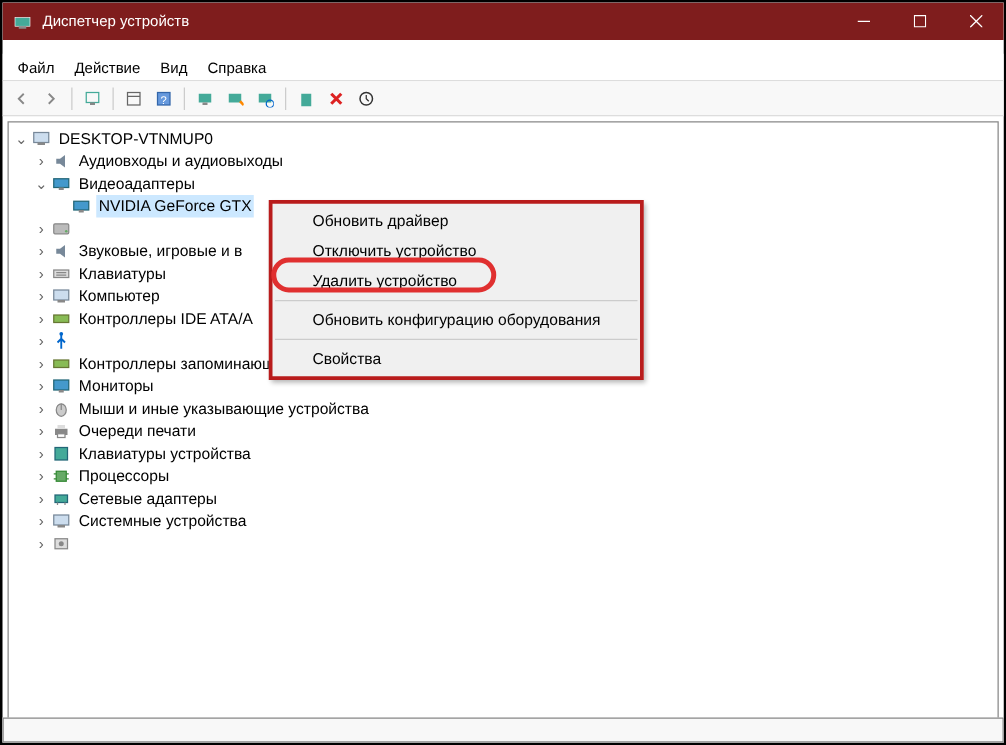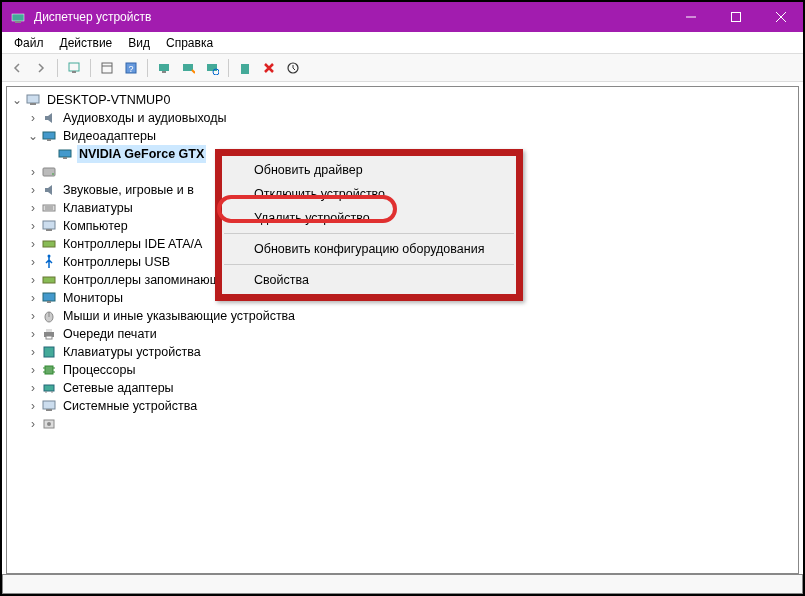--- a/index.html
+++ b/index.html
@@ -1,35 +1,35 @@
 <!DOCTYPE html>
 <html><head>
 <meta charset="utf-8">
 <style>
 * { margin: 0; padding: 0; box-sizing: border-box; font-family: "Segoe UI", Tahoma, sans-serif; }
 body { background: #fff; width: 805px; height: 596px; overflow: hidden; border: 2px solid #000; }
-.titlebar { background: #a21caf; height: 30px; display: flex; align-items: center; color: #fff; font-size: 12px; }
+.titlebar { background: #7f1d1d; height: 30px; display: flex; align-items: center; color: #fff; font-size: 12px; }
 .titlebar .icon { width: 16px; height: 16px; margin: 0 8px; display: inline-block; }
 .titlebar .title { flex: 1; }
 .winbtns { display: flex; }
 .winbtn { width: 45px; height: 30px; display: flex; align-items: center; justify-content: center; color: #fff; }
-.menubar { background: #fff; height: 22px; display: flex; align-items: center; font-size: 12px; padding-left: 4px; border-bottom: 1px solid #ddd; }
+.menubar { background: #fff; height: 22px; display: flex; align-items: center; font-size: 12px; padding-left: 4px; border-bottom: 1px solid #ddd; margin-top: 11px; }
 .menuitem { padding: 2px 8px; cursor: default; }
 .toolbar { background: #f8f8f8; height: 28px; display: flex; align-items: center; padding: 0 4px; border-bottom: 1px solid #ddd; gap: 2px; }
 .toolbtn { width: 22px; height: 22px; display: flex; align-items: center; justify-content: center; border: 1px solid transparent; }
 .toolsep { width: 1px; height: 18px; background: #ccc; margin: 0 3px; }
 .content { position: relative; height: 488px; background: #fff; border: 1px solid #888; margin: 4px; overflow: hidden; }
 .tree { padding: 4px 2px; font-size: 12.5px; line-height: 18px; }
 .node { display: flex; align-items: center; height: 18px; white-space: nowrap; }
 .expander { width: 16px; height: 16px; display: flex; align-items: center; justify-content: center; cursor: pointer; color: #666; font-size: 12px; }
 .expander.blank { visibility: hidden; }
 .nicon { width: 16px; height: 16px; margin-right: 4px; flex-shrink: 0; }
 .nlabel { padding: 0 2px; }
-.selected { background: #cce8ff; font-weight: bold; }
-.ctxmenu { position: absolute; background: #f0f0f0; border: 7px solid #b91c1c; box-shadow: 2px 2px 4px rgba(0,0,0,0.3); font-size: 12.5px; min-width: 290px; padding: 2px 0; }
+.selected { background: #cce8ff; }
+.ctxmenu { position: absolute; background: #f0f0f0; border: 3px solid #b91c1c; box-shadow: 2px 2px 4px rgba(0,0,0,0.3); font-size: 12.5px; min-width: 290px; padding: 2px 0; }
 .ctxitem { padding: 5px 32px 5px 32px; cursor: default; position: relative; }
 .ctxitem.bold { font-weight: normal; }
 .ctxsep { height: 1px; background: #ccc; margin: 3px 2px; }
 .redring { position: absolute; border: 4px solid #e03030; border-radius: 18px; pointer-events: none; }
 .statusbar { position: absolute; bottom: 2px; left: 2px; right: 2px; height: 20px; border: 1px solid #888; background: #f8f8f8; }
 svg { display: block; }
 </style>
 </head>
 <body>
 
@@ -236,21 +236,20 @@
       </div>
 
     <div class="node" style="padding-left:16px">
         <span class="expander">›</span>
         <span class="nicon">
           <svg width="16" height="16">
             <path d="M8 2 L8 14 M8 6 L5 9 M8 6 L11 9" stroke="#06c" stroke-width="1.5" fill="none"></path>
             <circle cx="8" cy="2" r="1.5" fill="#06c"></circle>
           </svg>
         </span>
-        <span class="nlabel">Контроллеры USB</span>
       </div>
 
     <div class="node" style="padding-left:16px">
         <span class="expander">›</span>
         <span class="nicon">
           <svg width="16" height="16">
             <rect x="2" y="5" width="12" height="6" fill="#8b5" stroke="#673"></rect>
           </svg>
         </span>
         <span class="nlabel">Контроллеры запоминающих устройств</span>

